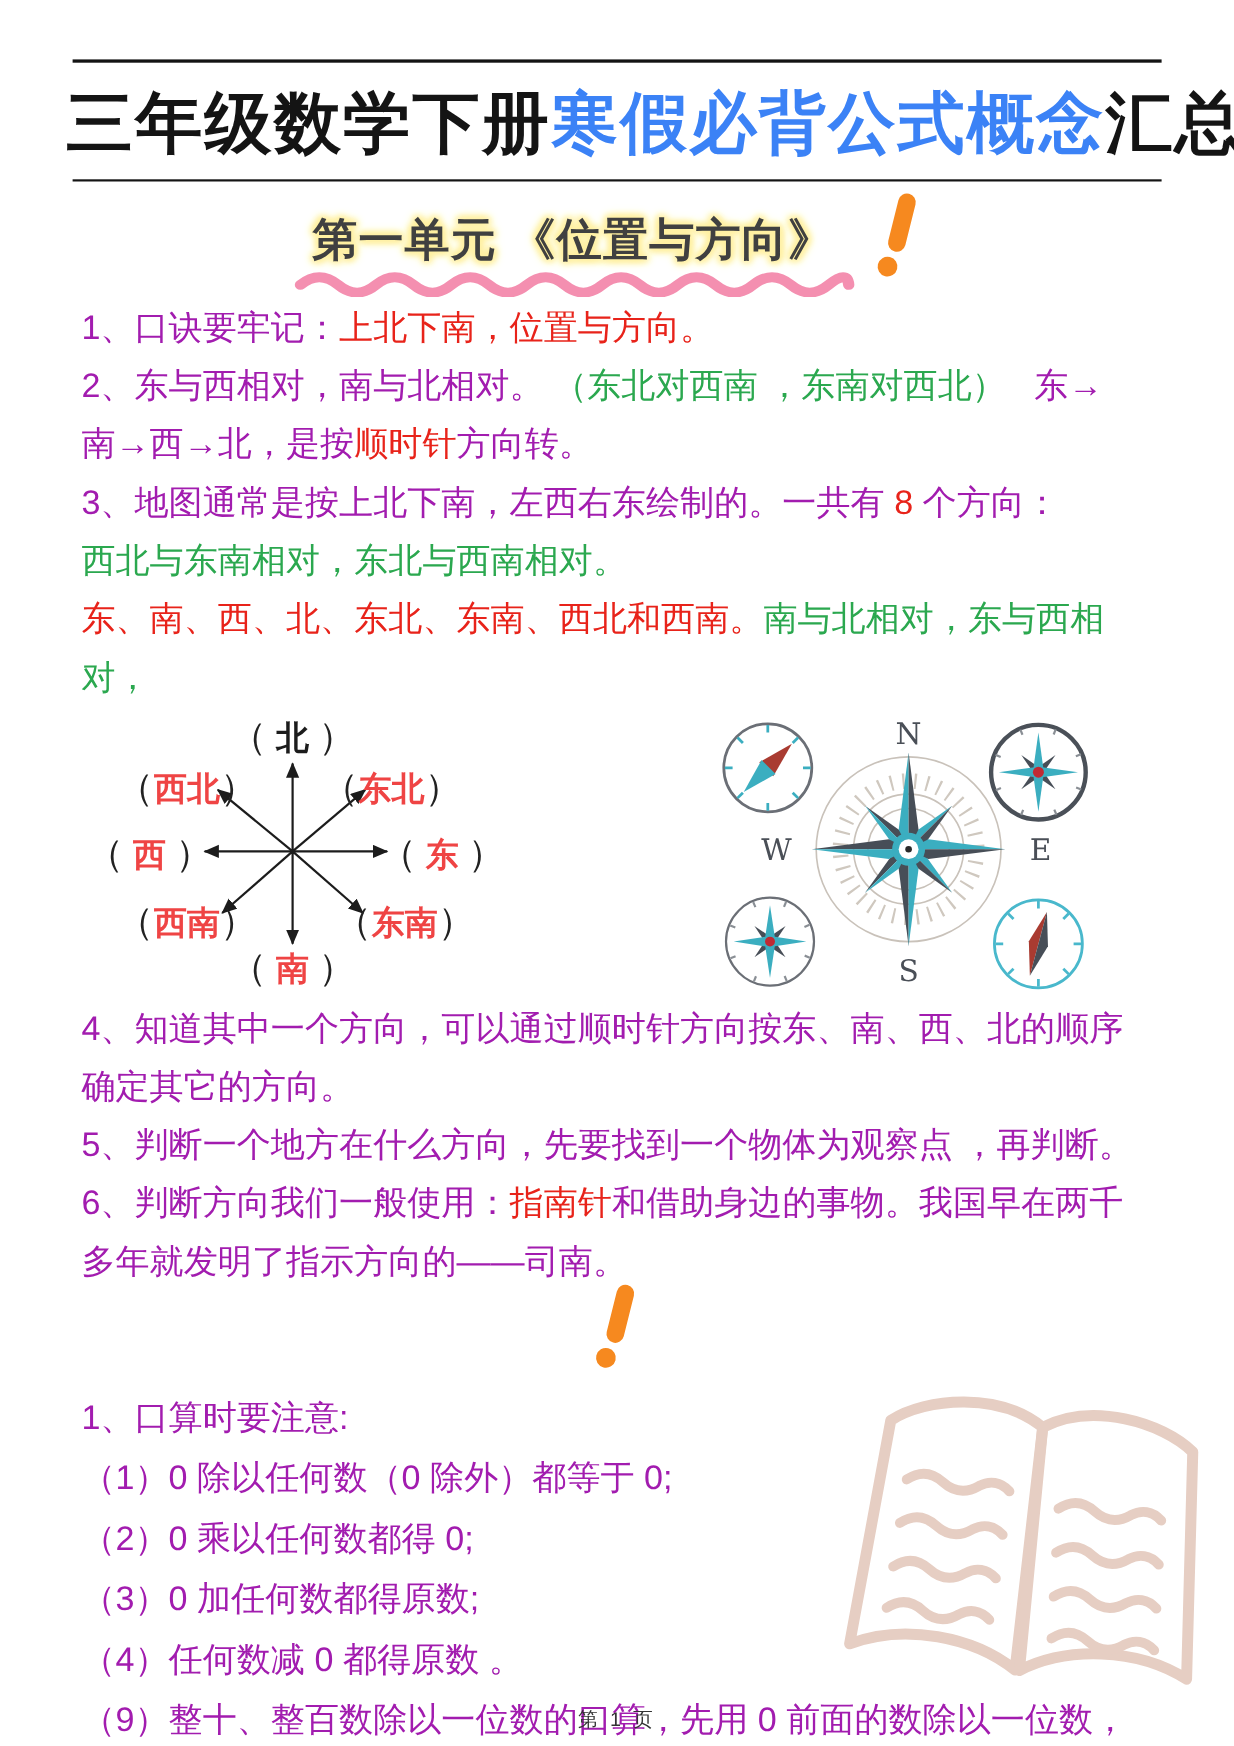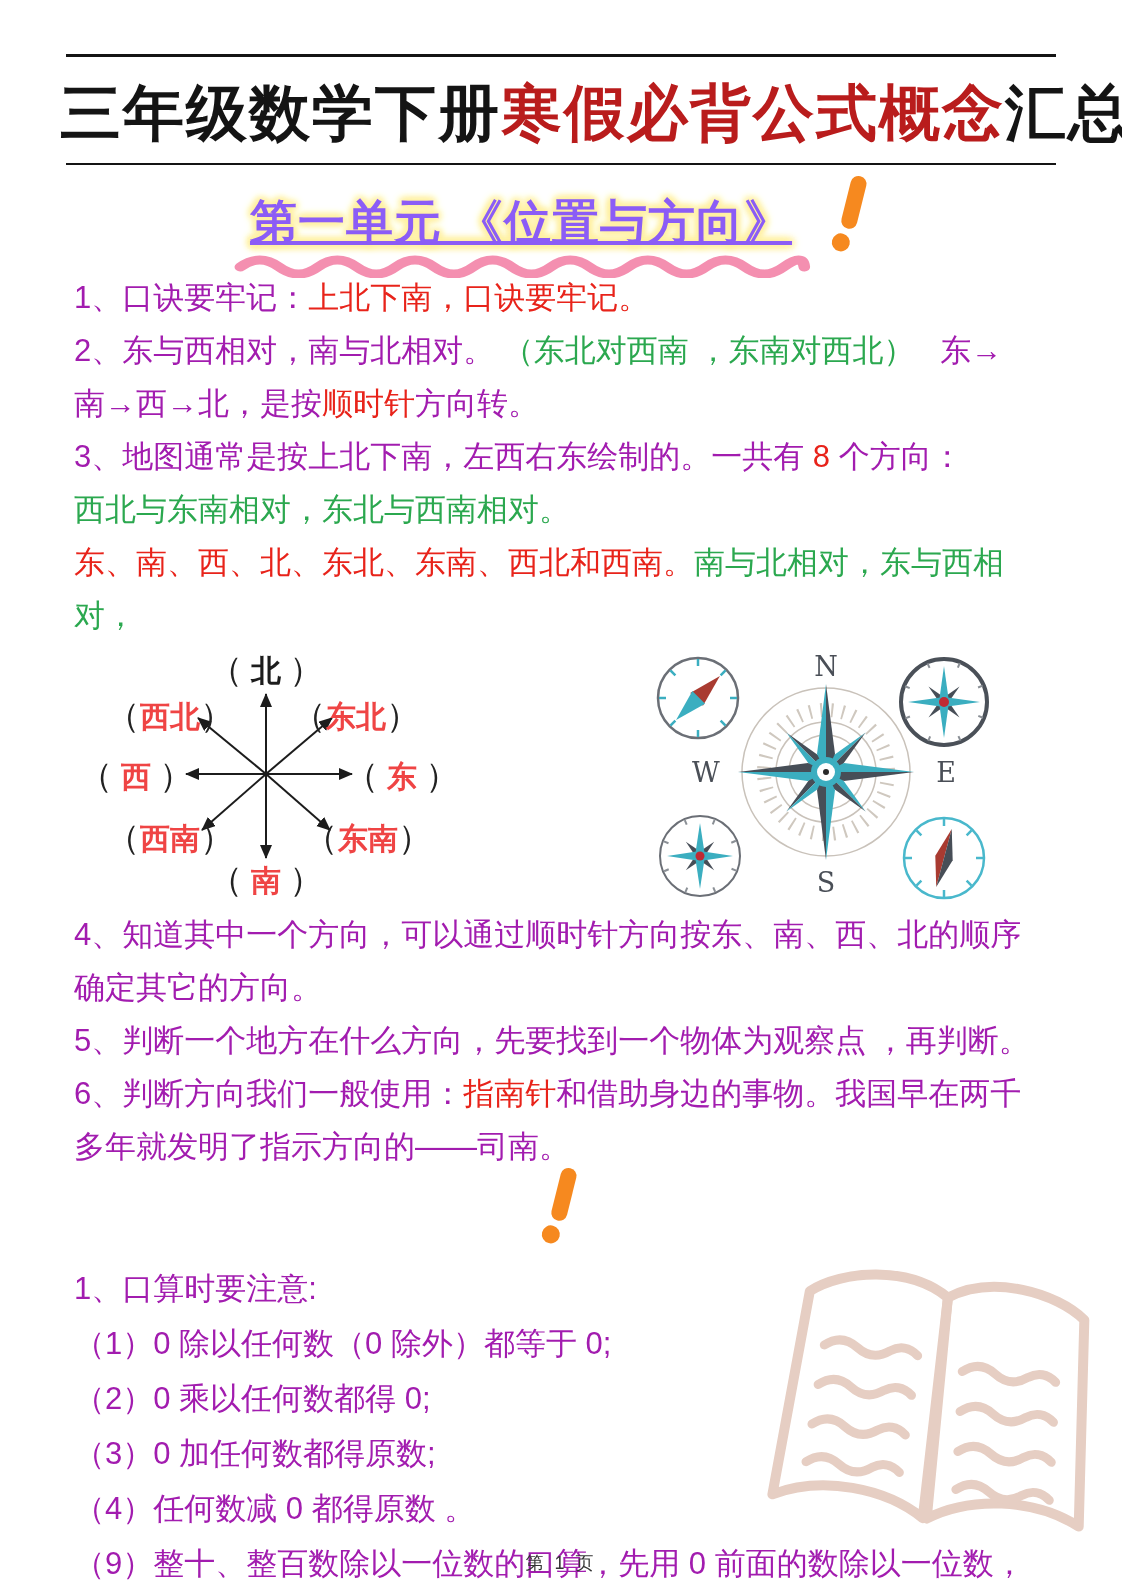--- a/index.html
+++ b/index.html
@@ -18,38 +18,37 @@
   .doc-title{
     margin:10px 60px 0;
     text-align:center;
     font-family:"DejaVu Serif", serif;
     font-weight:bold;
     font-size:61px;
     line-height:92px;
     letter-spacing:2px;
     white-space:nowrap;
   }
-  .t-red{color:#b91c1c;}
+  .t-red{color:#3b82f6;}
   .t-black{color:#141414;}
 
   .heading-row{
     position:relative;z-index:2;
     display:flex;justify-content:center;align-items:flex-start;
     gap:26px;margin-top:20px;height:86px;
   }
   .heading-row.second{margin-top:4px;height:84px;}
   .heading-wrap{position:relative;padding:6px 6px 12px;}
   .heading-text{
-    font-size:47px;font-weight:800;letter-spacing:1px;color:#8b5cf6;
+    font-size:41px;font-weight:800;letter-spacing:1px;color:#404040;
     text-shadow:
       0 0 6px #ffef9c, 0 0 12px #fff3ae,
       2px 2px 7px #ffef9c, -2px -2px 7px #ffef9c,
       2px -2px 7px #fff3ae, -2px 2px 7px #fff3ae;
     white-space:nowrap;
-    text-decoration:underline;
   }
   .wave{position:absolute;left:-14px;bottom:-12px;width:calc(100% + 28px);height:26px;}
   .bang{margin-top:-14px;}
 
   .paras{position:relative;z-index:2;margin:0 60px 0 74px;}
   .paras .line{font-size:31px;line-height:53px;white-space:pre-wrap;}
   .paras2 .line{line-height:55px;}
   .c-black{color:#a21caf;}
   .c-red{color:#e8231a;}
   .c-green{color:#2ba84f;}
@@ -106,21 +105,21 @@
     </div>
     <svg class="bang" width="54" height="86">
       <g transform="rotate(14 27 43)">
         <rect x="19" y="4" width="16" height="54" rx="8" fill="#f6891f"></rect>
         <circle cx="24" cy="73" r="9" fill="#f6891f"></circle>
       </g>
     </svg>
   </div>
 
   <div class="paras">
-      <div class="line"><span class="c-black">1、口诀要牢记：</span><span class="c-red">上北下南，口诀要牢记。</span></div>
+      <div class="line"><span class="c-black">1、口诀要牢记：</span><span class="c-red">上北下南，位置与方向。</span></div>
       <div class="line"><span class="c-black">2、东与西相对，南与北相对。 </span><span class="c-green">（东北对西南 ，东南对西北）</span><span class="c-black">   东→</span></div>
       <div class="line"><span class="c-black">南→西→北，是按</span><span class="c-red">顺时针</span><span class="c-black">方向转。</span></div>
       <div class="line"><span class="c-black">3、地图通常是按上北下南，左西右东绘制的。一共有 </span><span class="c-red">8</span><span class="c-black"> 个方向：</span></div>
       <div class="line"><span class="c-green">西北与东南相对，东北与西南相对。</span></div>
       <div class="line"><span class="c-red">东、南、西、北、东北、东南、西北和西南。</span><span class="c-green">南与北相对，东与西相对，</span></div>
     </div>
 
   <div class="figures">
 
     <div class="dir-diagram">

